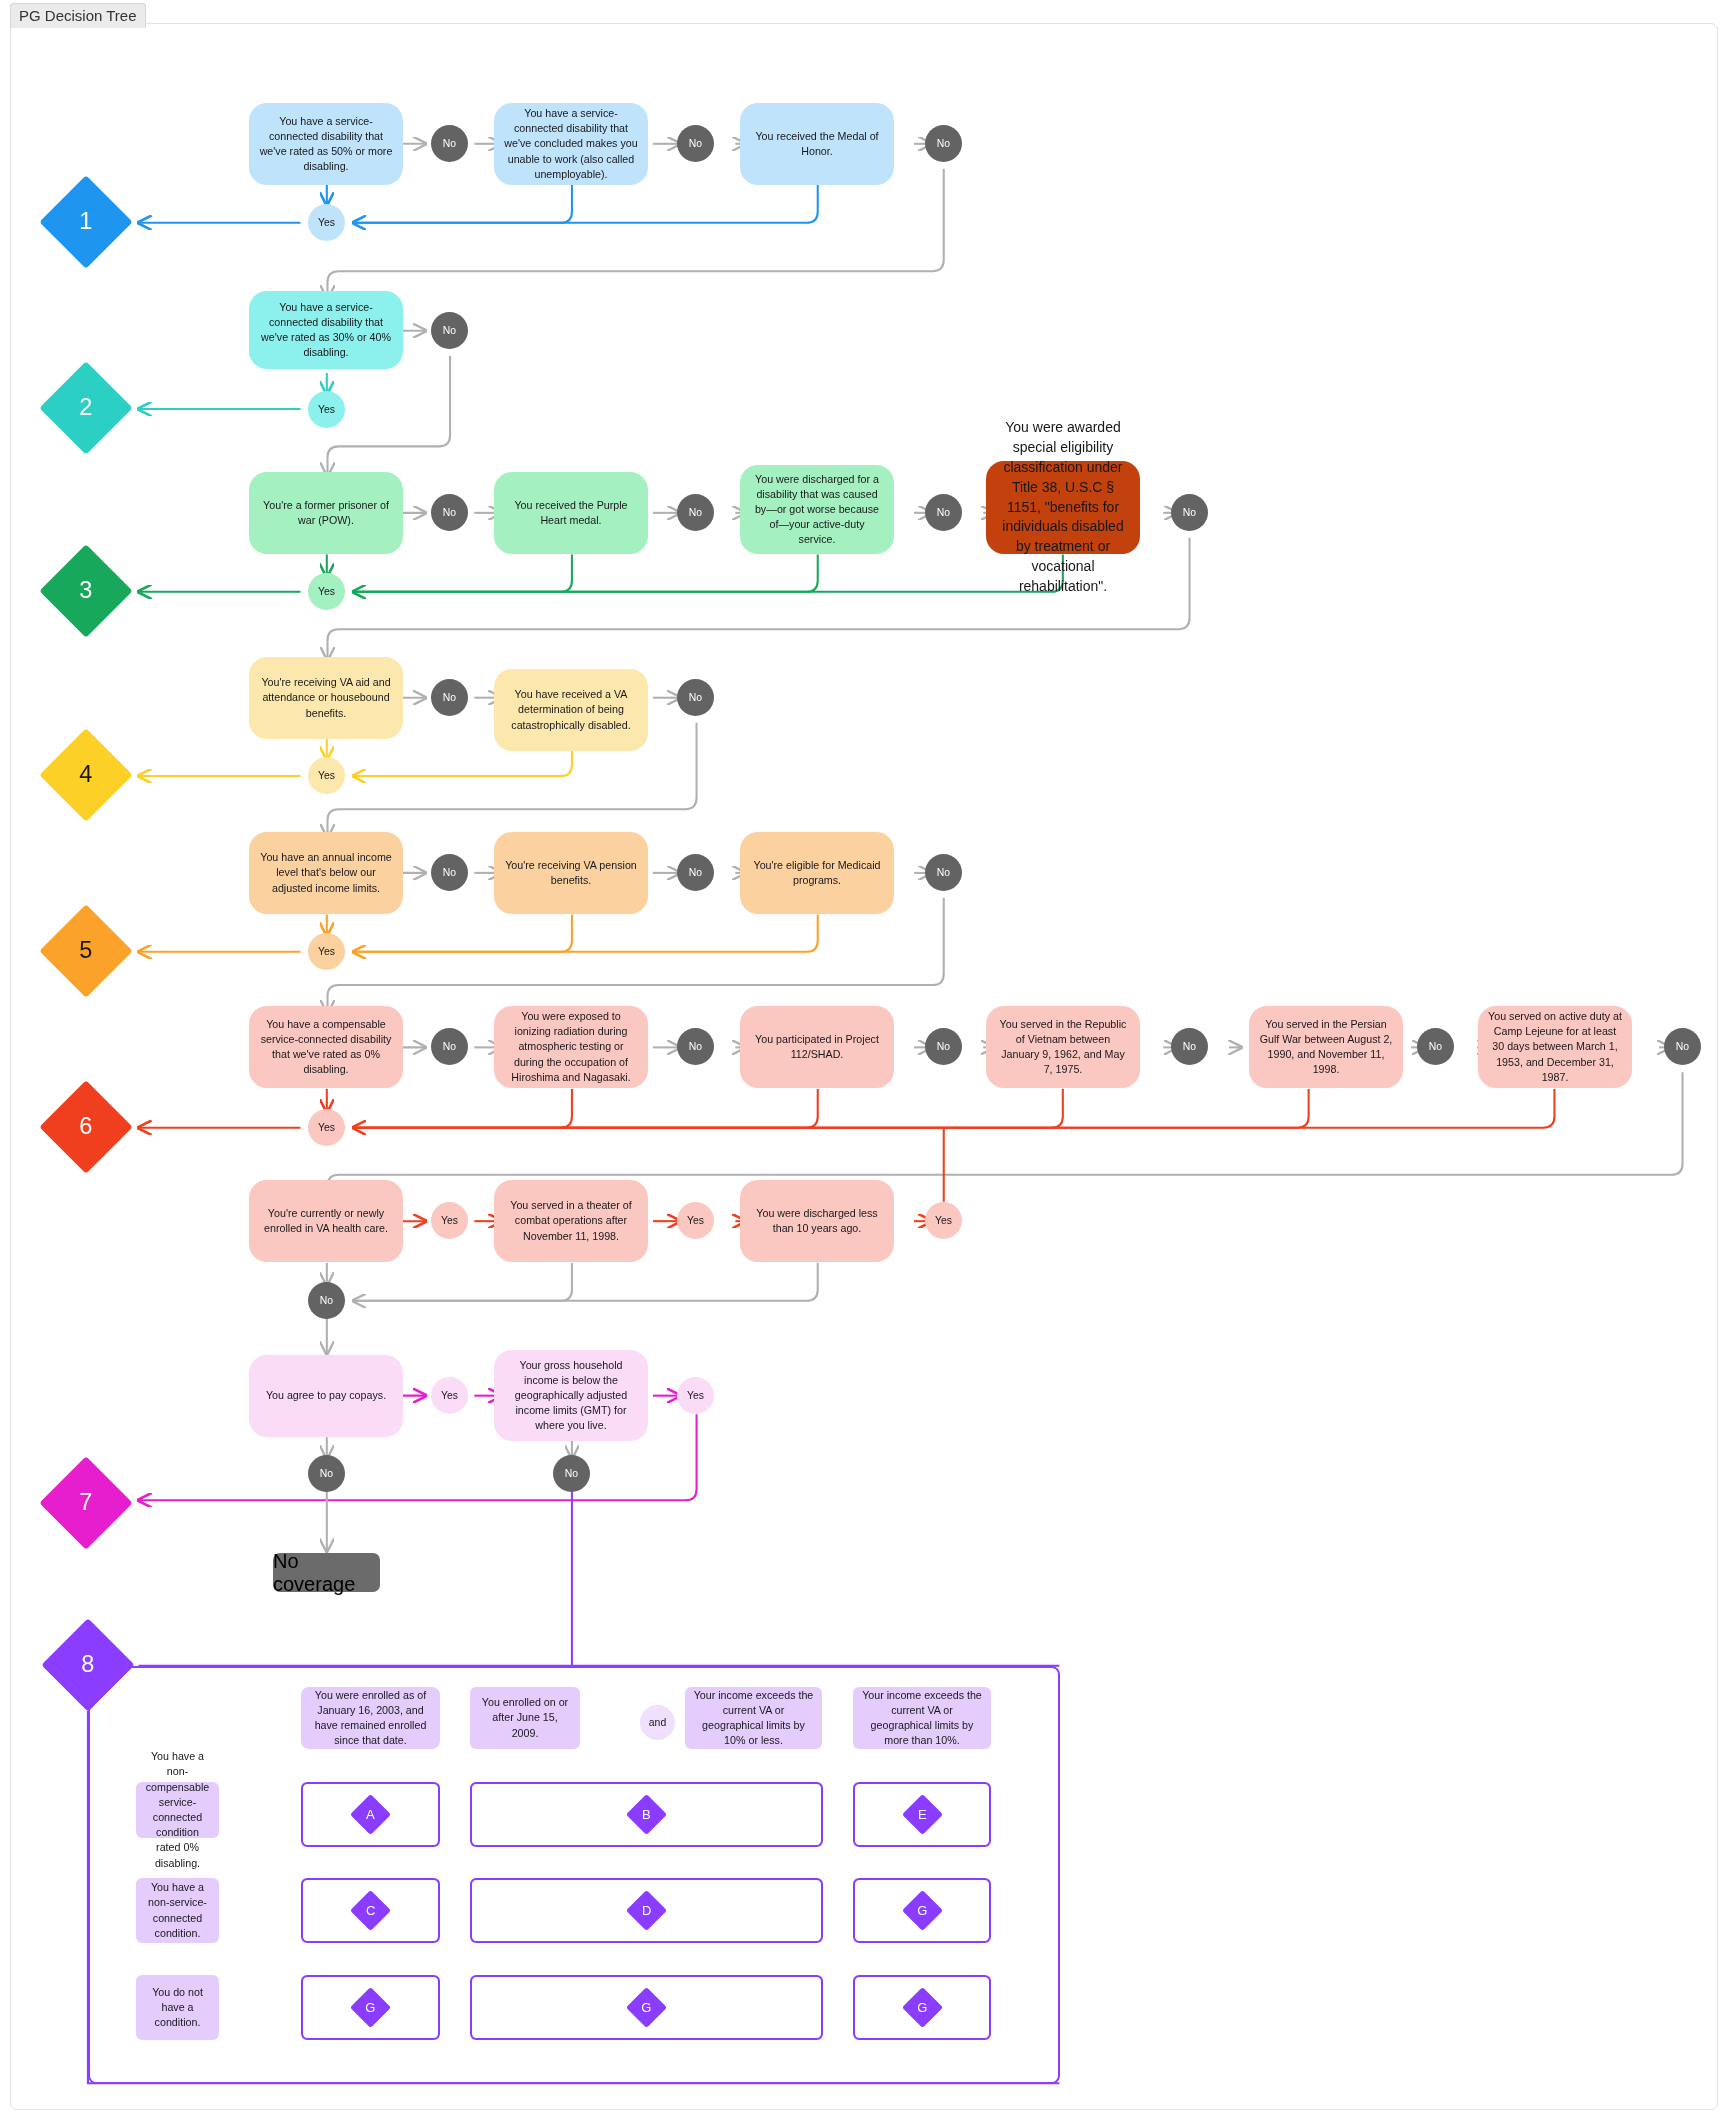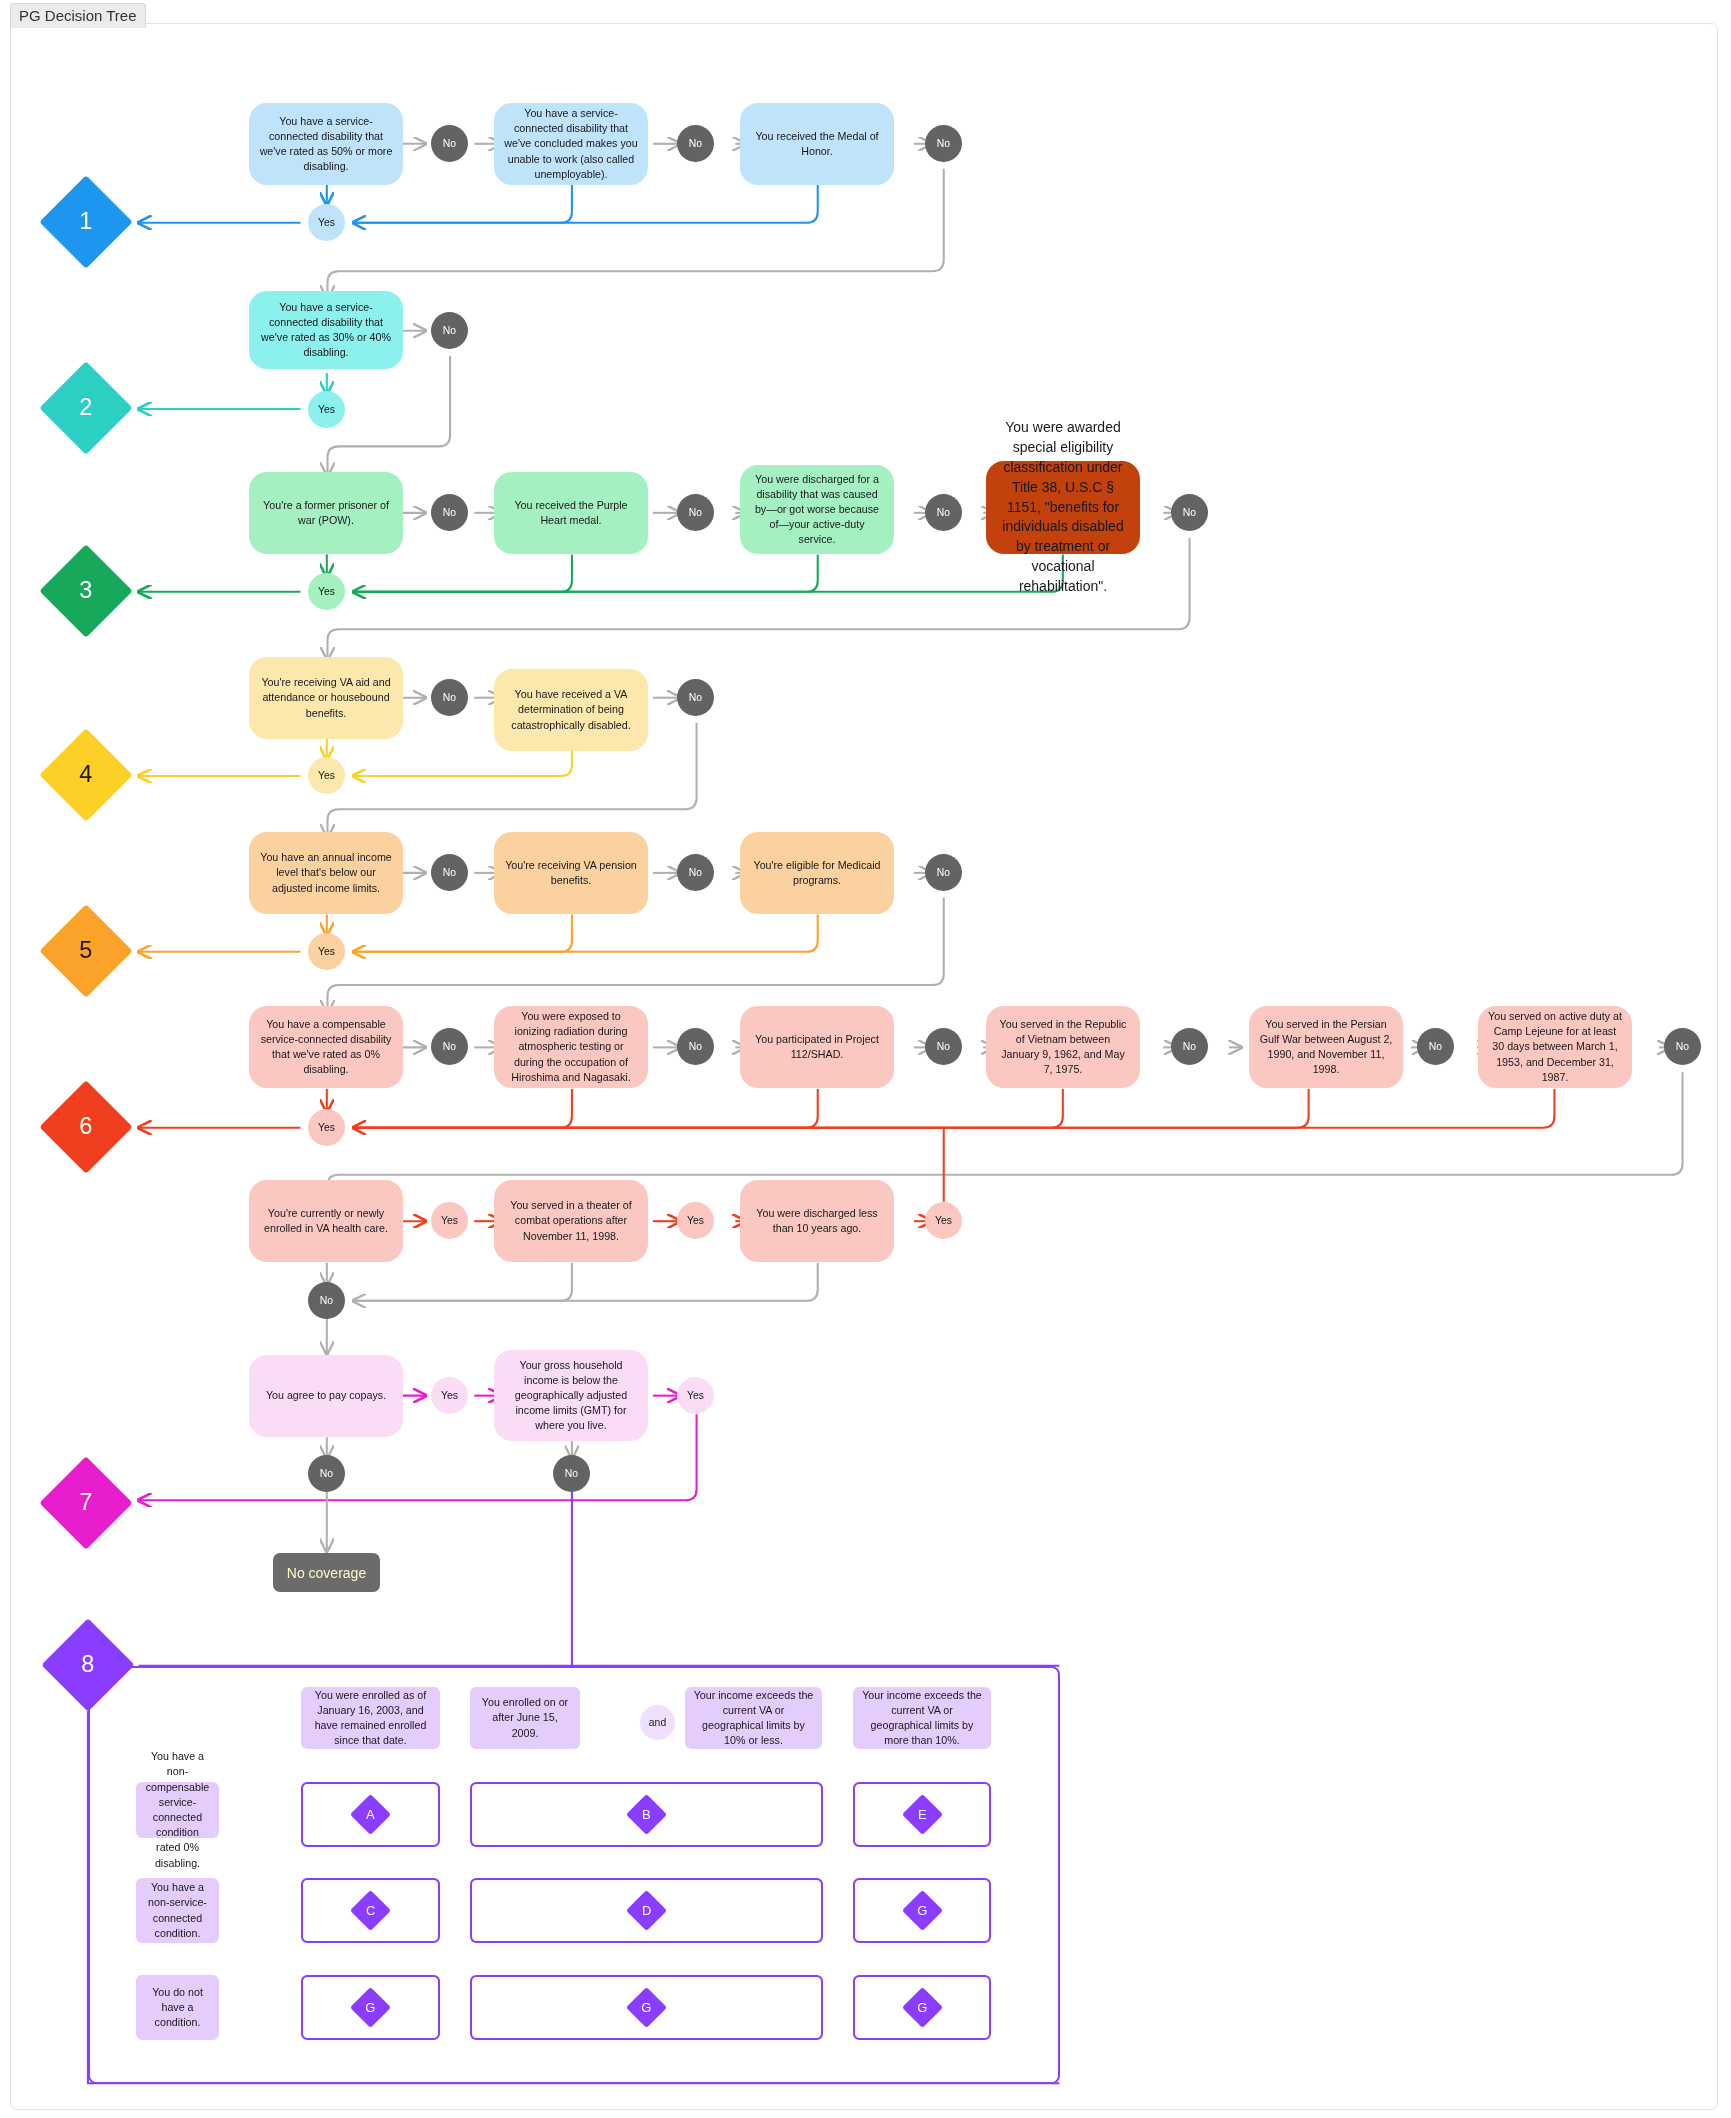--- a/index.html
+++ b/index.html
@@ -56,24 +56,24 @@
     transform:rotate(45deg);
     border-radius:3.5px;
   }
   .diamond > span {
     transform:rotate(-45deg);
     font-size:23.5px; font-weight:400; line-height:1;
   }
 
   .terminal {
     position:absolute; z-index:4;
-    background:#6b6b6b; color:#fef9c3;
+    background:#6b6b6b; color:#000000;
     border-radius:7px;
     display:flex; align-items:center; justify-content:center;
-    font-size:14px;
+    font-size:20px;
   }
 
   
   .matrix-box {
     position:absolute; z-index:2;
     border:2.1px solid #8b3dff; border-radius:8.3px; background:#fff;
   }
   .mhead {
     position:absolute; z-index:3;
     background:#e4cdfc; border-radius:6.2px;
@@ -329,21 +329,21 @@
     <span style="color:#fff;">7</span>
   </div>
   <div class="terminal" style="left:273px; top:1553px; width:107px; height:39px;">No coverage</div>
 
   <div class="diamond" style="left:55px; top:1632px; width:66px; height:66px; background:#8b3dff;">
     <span style="color:#fff;">8</span>
   </div>
 
   <div class="matrix-box" style="left:88px; top:1666px; width:972px; height:418px;"></div>
 
-  <div class="mhead" style="left:301px; top:1687px; width:139px; height:62px;">You were enrolled as of January 16, 2003, and have remained enrolled since that date.</div>
+  <div class="mhead" style="left:301px; top:1687px; width:139px; height:62px;border-radius:8px;">You were enrolled as of January 16, 2003, and have remained enrolled since that date.</div>
   <div class="mhead" style="left:470px; top:1687px; width:110px; height:62px;">You enrolled on or after June 15, 2009.</div>
   <div class="mand" style="left:640px; top:1705px; width:35px; height:35px;">and</div>
   <div class="mhead" style="left:685px; top:1687px; width:137px; height:62px;">Your income exceeds the current VA or geographical limits by 10% or less.</div>
   <div class="mhead" style="left:853px; top:1687px; width:138px; height:62px;">Your income exceeds the current VA or geographical limits by more than 10%.</div>
 
   <div class="mhead" style="left:136px; top:1782px; width:83px; height:56px;">You have a non-compensable service-connected condition rated 0% disabling.</div>
   <div class="mhead" style="left:136px; top:1878px; width:83px; height:65px;">You have a non-service-connected condition.</div>
   <div class="mhead" style="left:136px; top:1975px; width:83px; height:65px;">You do not have a condition.</div>
 
   <div class="mcell" style="left:301px; top:1782px; width:139px; height:65px;">

